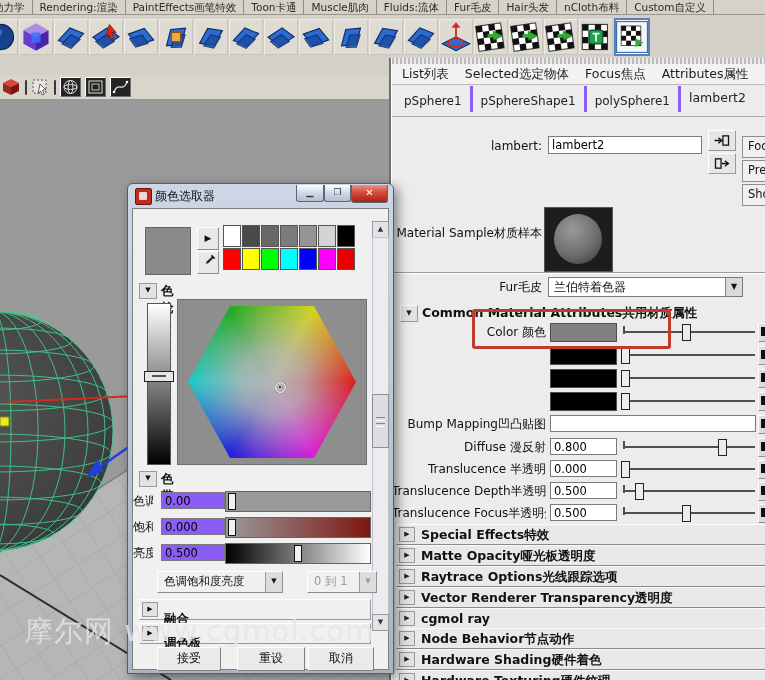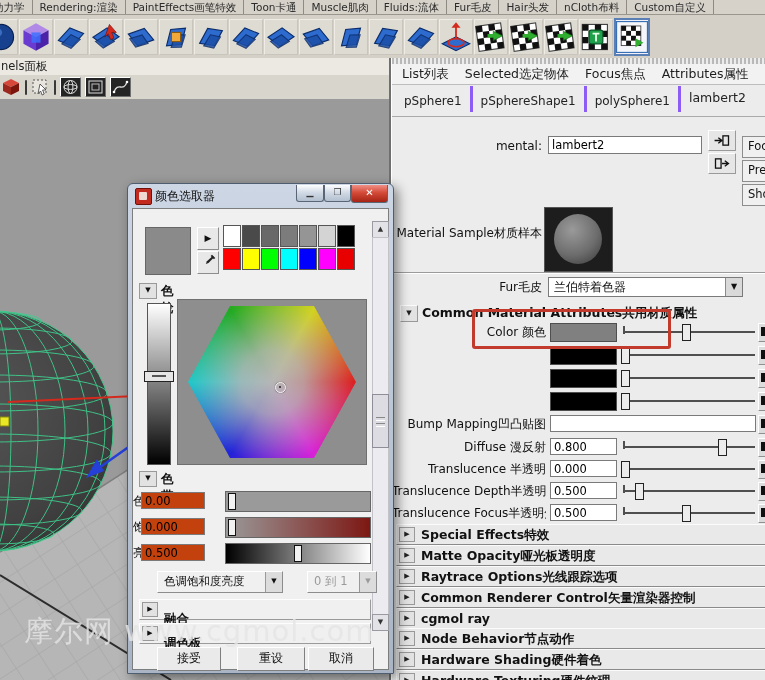--- a/index.html
+++ b/index.html
@@ -136,21 +136,21 @@
      clip-path:polygon(100% 50%,75% 100%,25% 100%,0% 50%,25% 0%,75% 0%);
      background:conic-gradient(from 90deg,#dc2222,#d822d8 60deg,#2222d8 120deg,#22c8c8 180deg,#22aa22 240deg,#d2d222 300deg,#dc2222 360deg);}
   #hexagon::after{content:"";position:absolute;inset:0;
      background:radial-gradient(circle at 50% 50%,#b6b6b6 0%,rgba(182,182,182,.8) 28%,rgba(182,182,182,0) 72%);}
   #wheel-cursor{position:absolute;left:97px;top:82px;width:9px;height:9px;border:1.5px solid #f2f2f2;border-radius:50%;
      box-shadow:0 0 1px #333;}
   #wheel-cursor i{position:absolute;left:3px;top:3px;width:2px;height:2px;background:#222;border-radius:50%;}
   #bands-head{top:262px;}
   .cband-row{position:absolute;left:0;width:100%;height:20px;}
   .cband-label{position:absolute;left:0;top:0;width:20px;text-align:right;white-space:nowrap;overflow:hidden;line-height:20px;font-size:12px;}
-  .cband-field{position:absolute;left:8px;top:1px;width:56px;height:15px;border:1px solid #7a7a7a;background:#c2410c;
+  .cband-field{position:absolute;left:28px;top:1px;width:56px;height:15px;border:1px solid #7a7a7a;background:#8b5cf6;
      font-size:11.5px;font-family:"DejaVu Sans",sans-serif;padding:0 3px;}
   .cband-track{position:absolute;left:92px;top:0;width:144px;height:19px;border:1px solid #666;}
   .track-hue{background:#9a9a9a;}
   .track-sat{background:linear-gradient(to right,#9a9a9a,#7d1713);}
   .track-val{background:linear-gradient(to right,#000,#fff);}
   .cband-handle{position:absolute;top:1px;width:6px;height:15px;background:#f2f2f2;border:1px solid #111;}
   #row-hue{top:282px;} #row-sat{top:308px;} #row-val{top:334px;}
   .dd{position:absolute;height:20px;background:#f0f0f0;border:1px solid #8d8d8d;border-top-color:#fff;border-left-color:#fff;
      font-size:11.5px;line-height:19px;padding-left:6px;}
   .dd .dd-arrow{position:absolute;right:0;top:0;width:16px;height:100%;background:#dcdcdc;border-left:1px solid #999;
@@ -379,21 +379,20 @@
             <rect x="7.5" y="19.5" width="5.5" height="5.5"></rect>
             <rect x="18.5" y="19.5" width="5.5" height="5.5"></rect>
           </g>
         </g>
         <path d="M17 15 l7 4 -7 4 z" fill="#2fae2f"></path>
       </svg>
     </div>
   </div>
 
 <div id="left-region">
-  <div id="panel-menubar"><span>nels面板</span></div>
   <div id="panel-toolbar">
     <svg class="tb-ico" viewBox="0 0 19 18">
         <polygon points="9,1 17,5 9,9 1,5" fill="#d8483a"></polygon>
         <polygon points="1,5 9,9 9,17 1,13" fill="#9c271c"></polygon>
         <polygon points="17,5 9,9 9,17 17,13" fill="#7c160d"></polygon>
       </svg>
     <i class="tb-sep"></i>
     <svg class="tb-ico" viewBox="0 0 19 18">
         <rect x="2" y="2" width="13" height="13" fill="#e8e5de" stroke="#555" stroke-dasharray="2 2"></rect>
         <path d="M9 6 l6 6 -3.4 0 1.6 4 -2 1 -1.6-4 -2.6 2.6 z" fill="#fff" stroke="#222" stroke-width=".7"></path>
@@ -460,21 +459,21 @@
   </svg>
 </div>
 
 <div id="divider"></div>
 
 <div id="right-panel">
   <div id="ae-dragstrip"></div>
   <div id="ae-menubar"><span class="ae-menu-item">List列表</span><span class="ae-menu-item">Selected选定物体</span><span class="ae-menu-item">Focus焦点</span><span class="ae-menu-item">Attributes属性</span><span class="ae-menu-item">Show</span></div>
   <div id="ae-tabbar"><span class="ae-tab">pSphere1</span><span class="ae-tab">pSphereShape1</span><span class="ae-tab">polySphere1</span><span class="ae-tab active">lambert2</span></div>
 
-  <div class="ae-row-label" id="ae-name-label">mental:</div>
+  <div class="ae-row-label" id="ae-name-label">lambert:</div>
   <input class="ae-input" id="ae-name-input" value="lambert2" style="">
   <div class="conn-btn" id="conn-in">
     <svg viewBox="0 0 18 14">
         <rect x="10" y="2" width="6" height="10" fill="none" stroke="#111" stroke-width="1.4"></rect>
         <path d="M1 7 h7 M5 4 l4 3 -4 3" stroke="#111" fill="none" stroke-width="1.4"></path>
       </svg>
   </div>
   <div class="conn-btn" id="conn-out">
     <svg viewBox="0 0 18 14">
         <rect x="2" y="2" width="6" height="10" fill="none" stroke="#111" stroke-width="1.4"></rect>
@@ -614,21 +613,21 @@
       <div class="collapse-bar" style="top: 487px;">
         <span class="arr">▶</span>
         <b>Matte Opacity哑光板透明度</b>
       </div>
       <div class="collapse-bar" style="top: 508px;">
         <span class="arr">▶</span>
         <b>Raytrace Options光线跟踪选项</b>
       </div>
       <div class="collapse-bar" style="top: 529px;">
         <span class="arr">▶</span>
-        <b>Common Renderer Control矢量渲染器控制</b>
+        <b>Vector Renderer Transparency透明度</b>
       </div>
       <div class="collapse-bar" style="top: 550px;">
         <span class="arr">▶</span>
         <b>cgmol ray</b>
       </div>
       <div class="collapse-bar" style="top: 570px;">
         <span class="arr">▶</span>
         <b>Node Behavior节点动作</b>
       </div>
       <div class="collapse-bar" style="top: 591px;">

